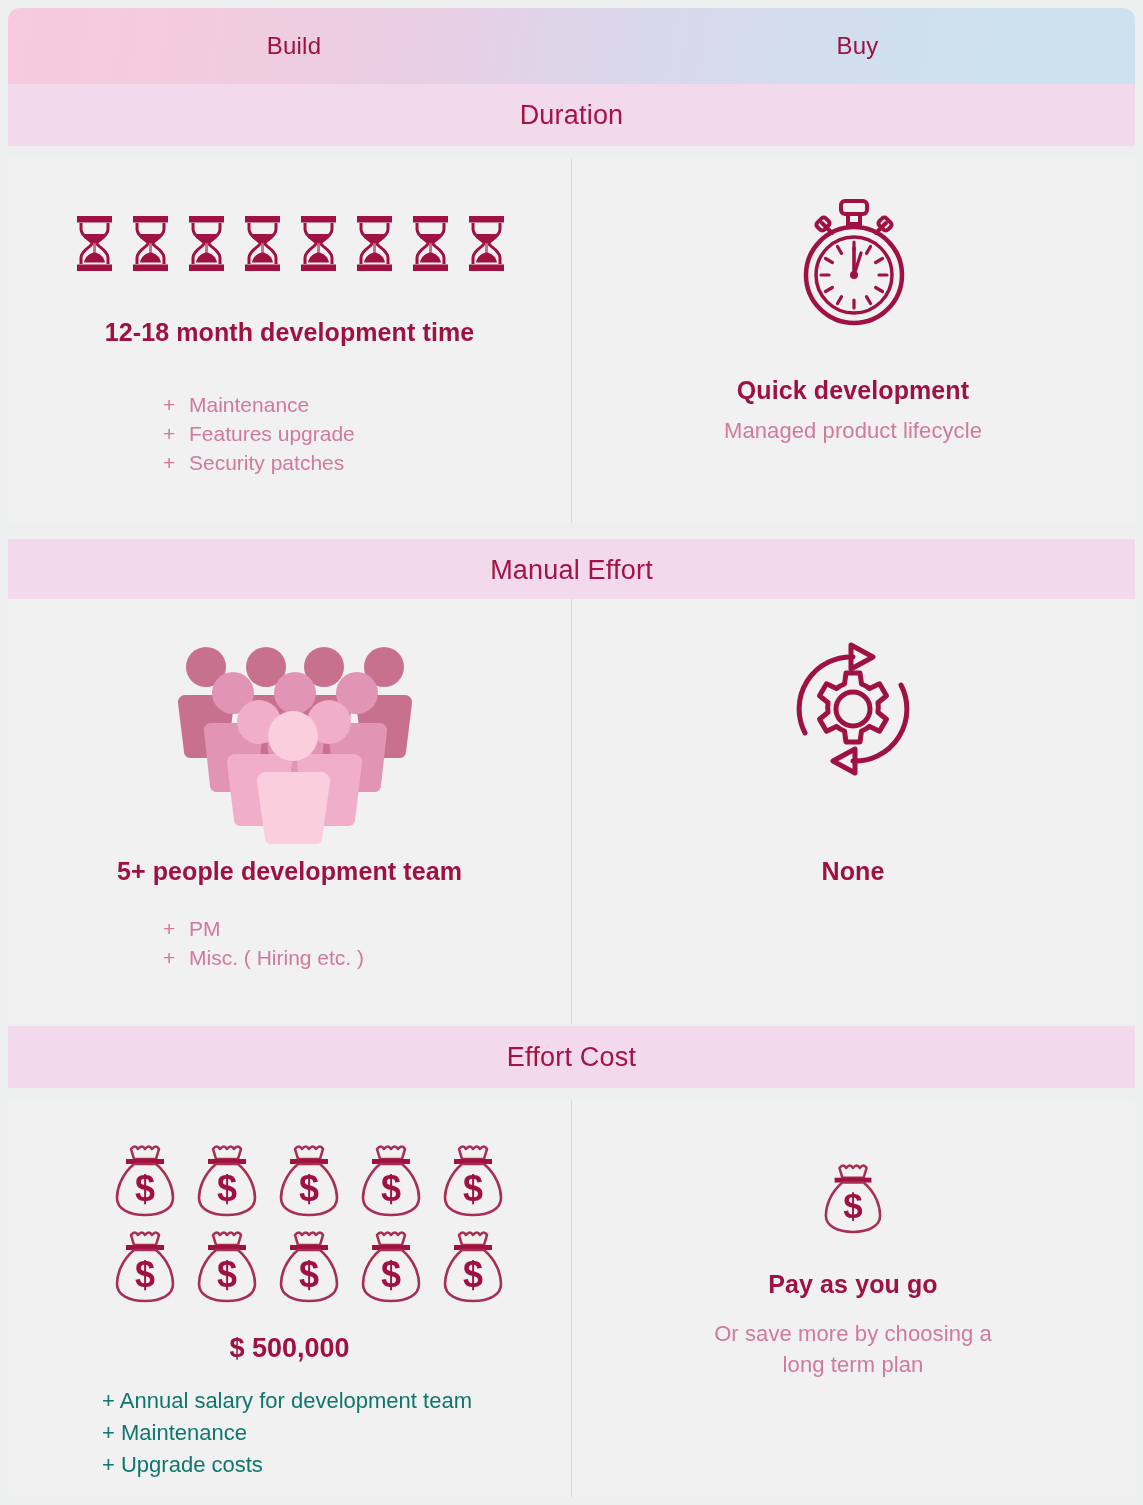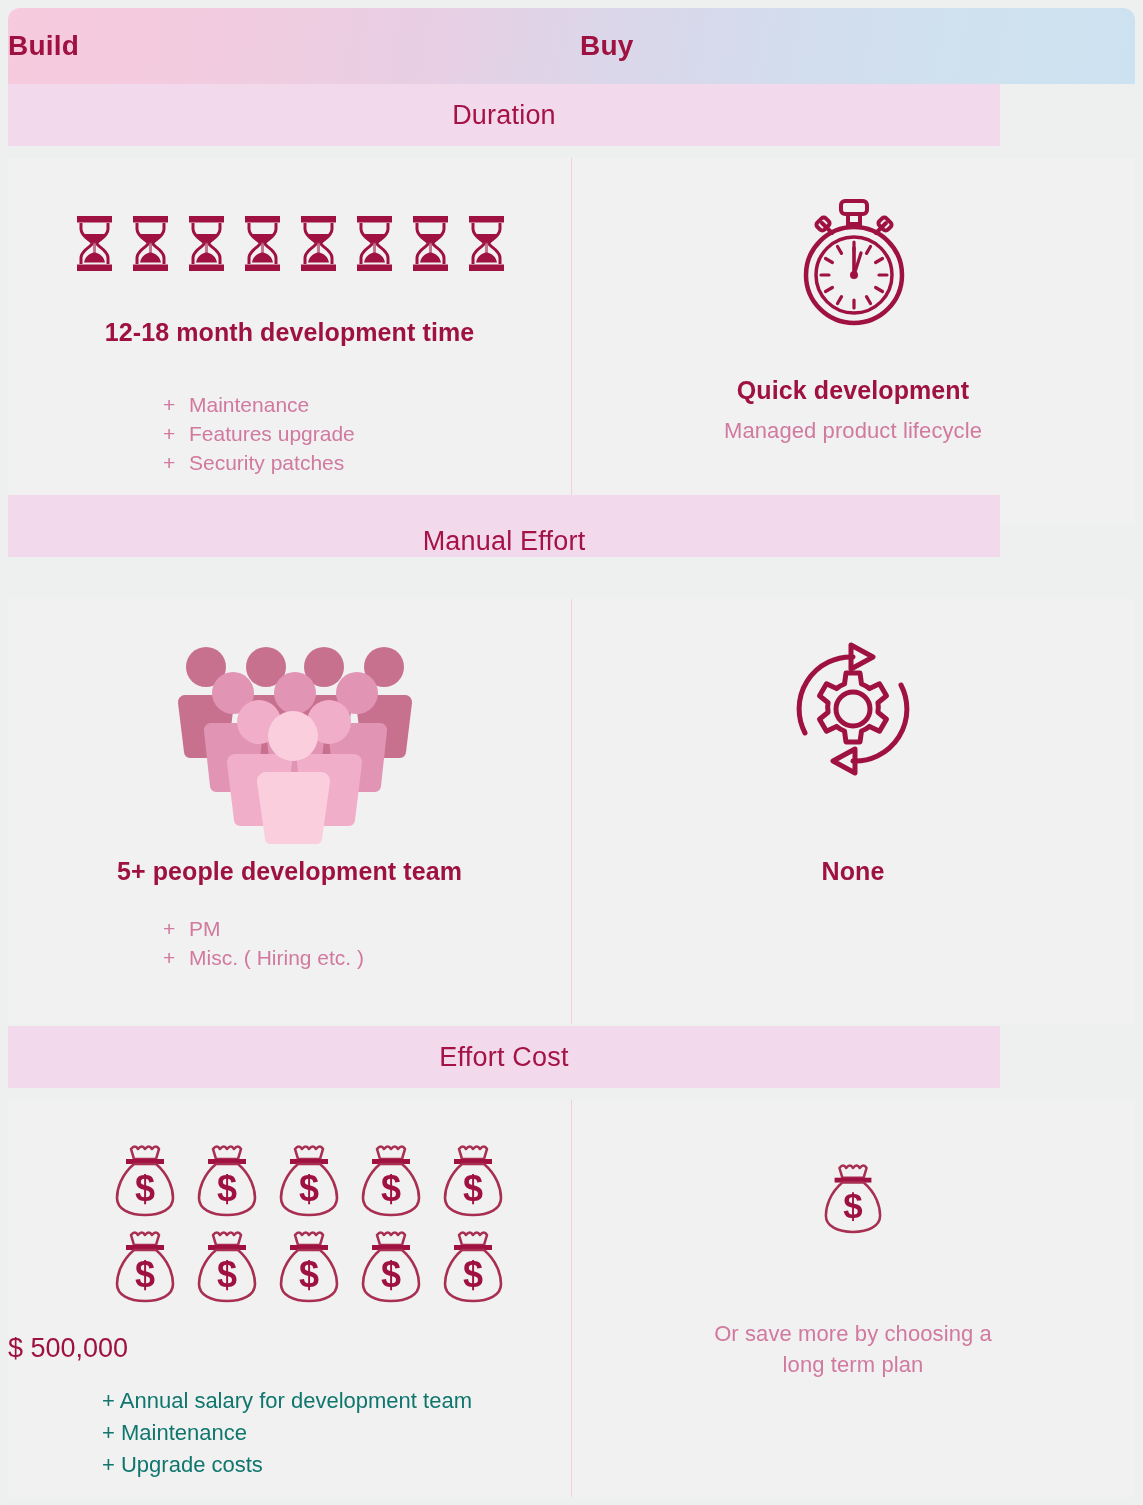--- a/index.html
+++ b/index.html
@@ -36,33 +36,34 @@
         #e8cfe4 38%,
         #dcd6e9 52%,
         #d3dced 68%,
         #cfe1ef 85%,
         #cde2f0 100%);
     display: flex;
     align-items: center;
   }
   .header .col {
     flex: 1 1 0;
-    font-size: 28px;
-    font-weight: bold;
+    text-align: center;
+    font-size: 24px;
+    font-weight: normal;
     color: #9e1140;
     letter-spacing: 0.2px;
   }
   .header .col.left { flex: 0 0 572px; }
   .header .col.right { flex: 0 0 555px; }
 
   
   .band {
     position: absolute;
     left: 8px;
-    width: 992px;
+    width: 1127px;
     height: 62px;
     background: #f2d9ec;
     display: flex;
     align-items: center;
     justify-content: center;
   }
   .band-label {
     font-size: 27px;
     font-weight: 500;
     color: #a51245;
@@ -101,23 +102,23 @@
   .bullets {
     color: #d1799f;
     font-size: 21px;
     line-height: 29px;
   }
   .bullets .b-row { display: flex; }
   .bullets .b-plus { width: 26px; flex: none; }
 
   .money-figure {
     font-size: 27px;
-    font-weight: normal;
+    font-weight: bold;
     color: #9e1140;
-    text-align: left;
+    text-align: center;
   }
   .cost-bullets {
     font-size: 22px;
     color: #0f766e;
     line-height: 32px;
   }
 
   .icon-row { display: flex; align-items: flex-end; }
   .centered { display: flex; justify-content: center; }
 
@@ -261,21 +262,21 @@
           <line x1="66" y1="79" x2="73" y2="57" stroke="#9e1140" stroke-width="3.2" stroke-linecap="round"></line>
           <circle cx="66" cy="79" r="4" fill="#9e1140"></circle>
         </svg>
       </div>
 
       <div class="headline" style="position:absolute; left:0; top:218px; width:562px;">Quick development</div>
       <div class="sub" style="position:absolute; left:0; top:260px; width:562px;">Managed product lifecycle</div>
     </div>
   </div>
 
-  <div class="band" style="top:495px;align-items:flex-end;">
+  <div class="band" style="top:539px;">
     <span class="band-label">Manual Effort</span>
   </div>
 
   <div class="row" style="top:599px; height:425px;">
 
     <div class="cell left">
       <div style="position:absolute; left:163px; top:45px;">
         <svg width="260" height="200" viewBox="0 0 260 200">
 
           <g fill="#c8718f">
@@ -436,20 +437,21 @@
     <div class="cell right">
       <div style="position:absolute; left:0; top:62px; width:562px;" class="centered">
         <svg width="62" height="74" viewBox="0 0 64 76">
           <path d="M18 6 q4 -5 7 0 q4 -5 7 0 q4 -5 7 0 q4 -5 7 0 l-3 10 h-22 z" fill="none" stroke="#a82f52" stroke-width="2.6" stroke-linejoin="round"></path>
           <rect x="13" y="16" width="38" height="5" fill="#9e1140"></rect>
           <path d="M21 21 C8 32 4 46 4 55 C4 66 16 72 32 72 C48 72 60 66 60 55 C60 46 56 32 43 21 Z" fill="none" stroke="#a82f52" stroke-width="2.6"></path>
           <text x="32" y="58" text-anchor="middle" font-family="Liberation Sans, sans-serif" font-size="36" font-weight="bold" fill="#9e1140">$</text>
         </svg>
       </div>
 
+      <div class="headline" style="position:absolute; left:0; top:170px; width:562px;">Pay as you go</div>
       <div class="sub" style="position:absolute; left:0; top:218px; width:562px; line-height:31px;">
         <div>Or save more by choosing a</div>
         <div>long term  plan</div>
       </div>
     </div>
   </div>
 
 </div>
 
 </body></html>

